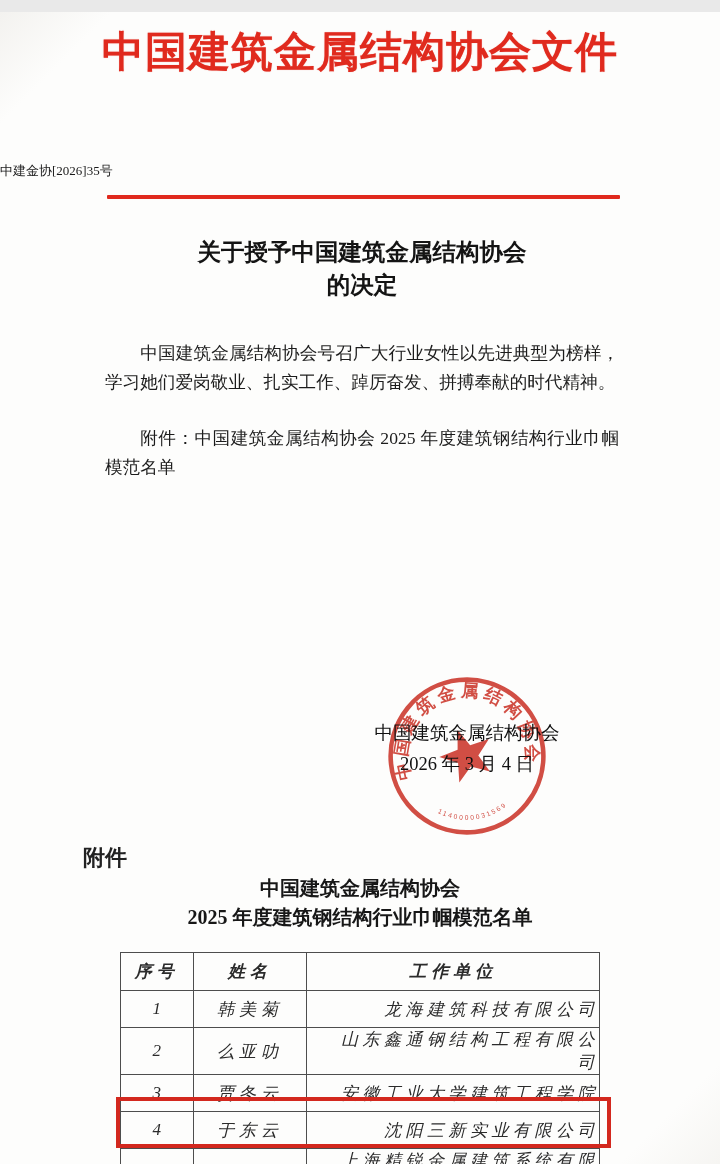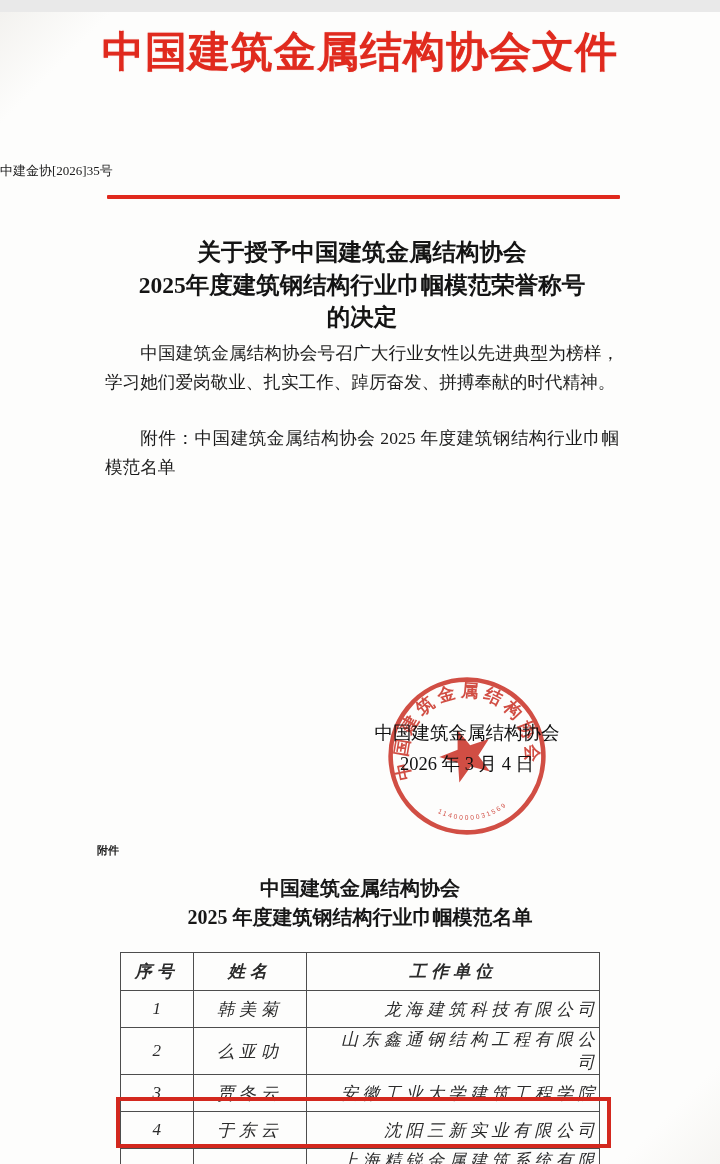--- a/index.html
+++ b/index.html
@@ -59,23 +59,23 @@
   }
   .seal-caption{
     position:absolute;left:317px;top:706px;width:300px;
     text-align:center;
     font-size:18.5px;line-height:31px;
     color:#101010;
     z-index:3;
   }
   
   .annex-label{
-    position:absolute;left:97px;top:831px;
+    position:absolute;left:83px;top:831px;
     font-family:"Liberation Sans","DejaVu Sans",sans-serif;
-    font-size:11px;font-weight:bold;color:#222;
+    font-size:22px;font-weight:bold;color:#222;
   }
   .annex-title{
     position:absolute;top:862px;left:0;width:720px;
     text-align:center;
     font-size:20px;font-weight:bold;
     line-height:29px;color:#171717;
   }
   
   .roster-table{
     position:absolute;left:120px;top:940px;
@@ -108,21 +108,20 @@
 <body>
 
 <div class="page">
 
   <div class="org-title">中国建筑金属结构协会文件</div>
   <div class="doc-number">中建金协[2026]35号</div>
   <div class="red-line"></div>
 
   <div class="decision-title">
     <div>关于授予中国建筑金属结构协会</div>
-    <div>2025年度建筑钢结构行业巾帼模范荣誉称号</div>
     <div>的决定</div>
   </div>
 
   <div class="doc-body">
     <p>中国建筑金属结构协会号召广大行业女性以先进典型为榜样，学习她们爱岗敬业、扎实工作、踔厉奋发、拼搏奉献的时代精神。</p>
     <p class="attachment-note">附件：中国建筑金属结构协会 2025 年度建筑钢结构行业巾帼模范名单</p>
   </div>
 
   <svg class="seal-svg" viewBox="0 0 160 160">
     <g opacity="0.82" transform="rotate(-6 80 80)">

